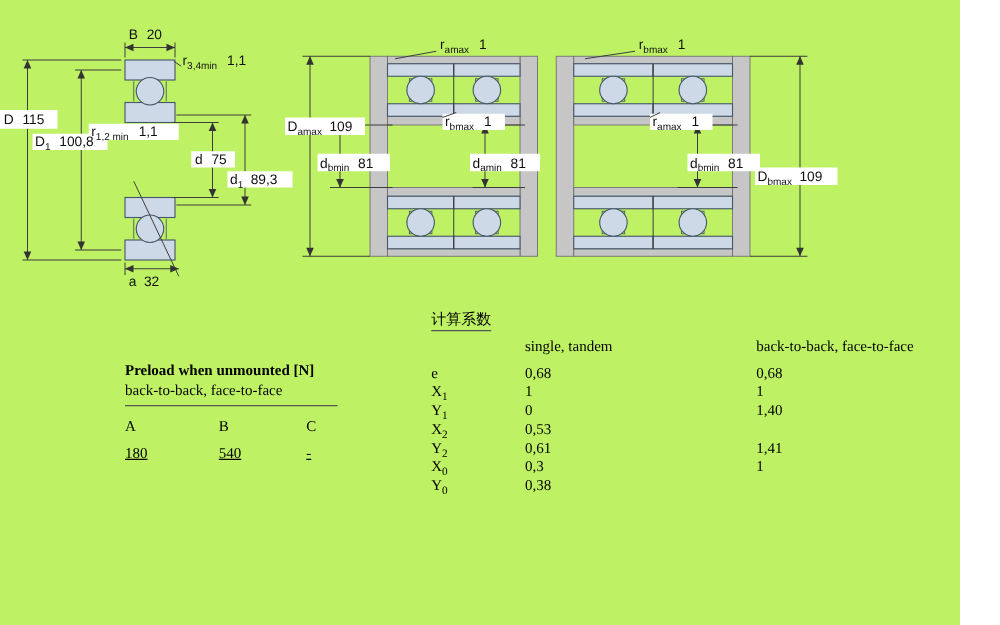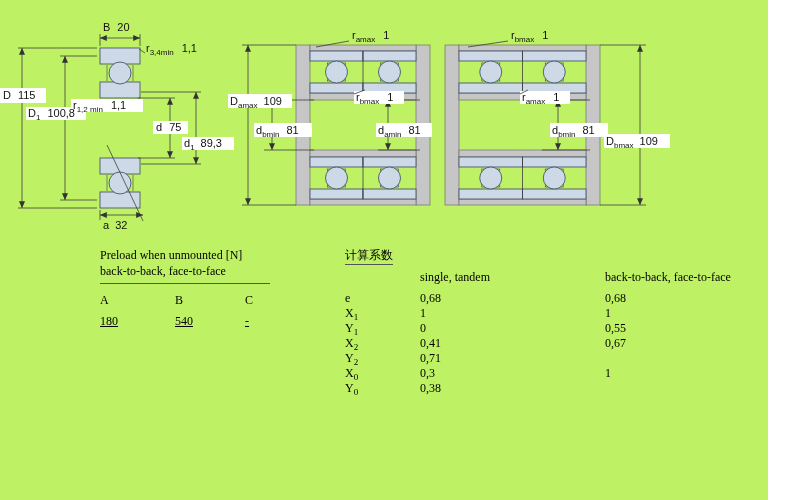--- a/index.html
+++ b/index.html
@@ -12,21 +12,21 @@
   svg.diag { position:absolute; }
   svg text { font-family:"Liberation Sans", sans-serif; font-size:11px; fill:#111; }
   svg .sub { font-size:8px; }
   .ln { stroke:#3d3d3d; stroke-width:0.8; fill:none; }
   .fillB { fill:#cdd9e6; stroke:#47576a; stroke-width:0.9; }
   .cage  { fill:none; stroke:#47576a; stroke-width:0.7; }
   .fillG { fill:#c6c6c6; stroke:#6e6e6e; stroke-width:0.7; }
   .wbg   { fill:#ffffff; }
 
   .tbl { position:absolute; font-size:12px; line-height:14px; }
-  .bold { font-weight:normal; }
+  .bold { font-weight:bold;margin-top:41px; }
   .pt-sub { margin-top:2px; }
   .rule { width:170px; border-top:1px solid #555; margin-top:5px; }
   .pt-row { display:grid; grid-template-columns:75px 70px 55px; }
   .pt-head { margin-top:9px; }
   .pt-vals { margin-top:7px;text-decoration:underline; }
 
   .ft-title { display:inline-block; font-weight:normal; padding-bottom:2px; border-bottom:1px solid #555;text-align:right; }
   .ft-grid { display:grid; grid-template-columns:75px 185px 180px; }
   .ft-head { margin-top:5px; }
   .ft-rows { margin-top:7px; }
@@ -238,30 +238,30 @@
         <span>0,68</span>
       </div>
       <div class="ft-grid ft-row">
         <span><span>X</span><sub>1</sub></span>
         <span>1</span>
         <span>1</span>
       </div>
       <div class="ft-grid ft-row">
         <span><span>Y</span><sub>1</sub></span>
         <span>0</span>
-        <span>0,55</span>
+        <span>1,40</span>
       </div>
       <div class="ft-grid ft-row">
         <span><span>X</span><sub>2</sub></span>
-        <span>0,41</span>
-        <span>0,67</span>
+        <span>0,53</span>
       </div>
       <div class="ft-grid ft-row">
         <span><span>Y</span><sub>2</sub></span>
-        <span>0,71</span>
+        <span>0,61</span>
+        <span>1,41</span>
       </div>
       <div class="ft-grid ft-row">
         <span><span>X</span><sub>0</sub></span>
         <span>0,3</span>
         <span>1</span>
       </div>
       <div class="ft-grid ft-row">
         <span><span>Y</span><sub>0</sub></span>
         <span>0,38</span>
       </div>

